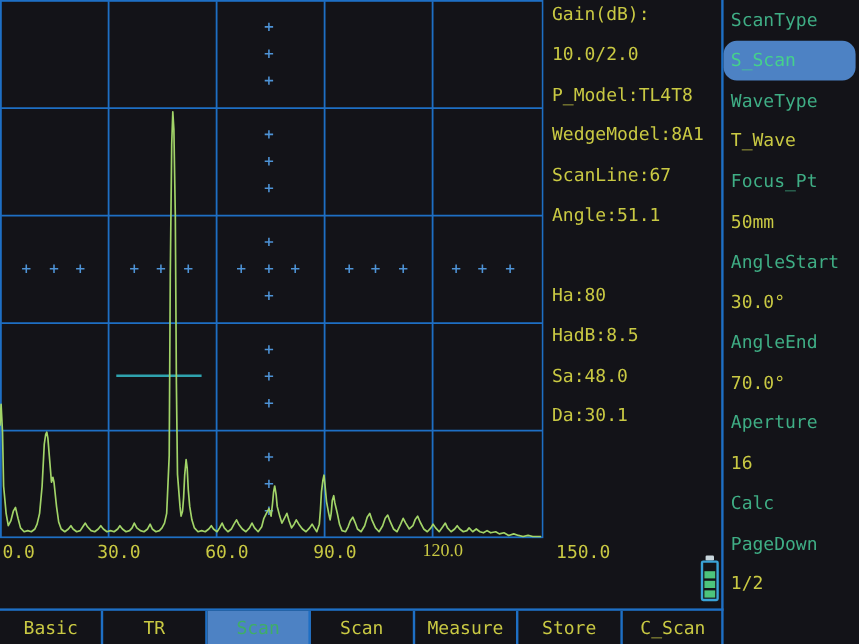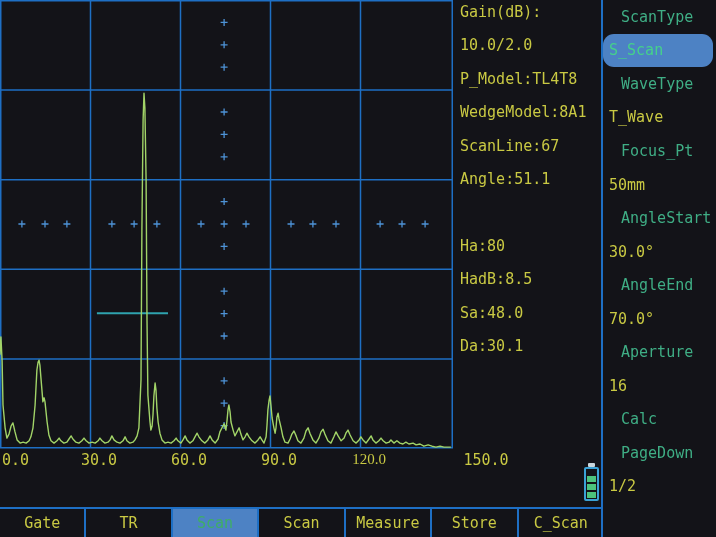--- a/index.html
+++ b/index.html
@@ -19,21 +19,21 @@
   .xlab{position:absolute;top:0;white-space:nowrap;}
   
   .readouts{position:absolute;left:460px;top:-4px;width:140px;
             color:var(--text-yellow);font-size:15px;line-height:33.4px;white-space:nowrap;}
   .ro-row{height:33.4px;}
   
   .sidebar{position:absolute;left:601px;top:0;width:115px;height:537px;
            border-left:2px solid var(--grid-blue);box-sizing:border-box;
            display:flex;flex-direction:column;font-size:15px;}
   .side-item{flex:0 0 33.56px;display:flex;align-items:center;padding-left:6px;white-space:nowrap;}
-  .side-item.label{color:var(--text-green);margin-left:12px;}
+  .side-item.label{color:var(--text-green);}
   .side-item.value{color:var(--text-yellow);}
   .side-item.selected{background:var(--highlight-blue);color:var(--highlight-text-green);
                       margin-right:3px;border-radius:11px;}
   
   .tabbar{position:absolute;left:0;top:507px;width:603px;height:30px;
           border-top:2px solid var(--grid-blue);box-sizing:border-box;display:flex;}
   .tab{flex:1 1 0;display:flex;align-items:center;justify-content:center;
        color:var(--text-yellow);font-size:15px;border-right:2px solid var(--grid-blue);}
   .tab:last-child{border-right:none;}
   .tab.active{background:var(--highlight-blue);color:var(--tab-active-green);}
@@ -102,20 +102,20 @@
 <div class="battery">
   <div class="bat-cap"></div>
   <div class="bat-body">
       <div class="bat-bar"></div>
       <div class="bat-bar"></div>
       <div class="bat-bar"></div>
     </div>
 </div>
 
 <div class="tabbar">
-    <div class="tab">Gate</div>
+    <div class="tab">Basic</div>
     <div class="tab">TR</div>
     <div class="tab active">Scan</div>
     <div class="tab">Scan</div>
     <div class="tab">Measure</div>
     <div class="tab">Store</div>
     <div class="tab">C_Scan</div>
   </div>
 
 </body></html>

